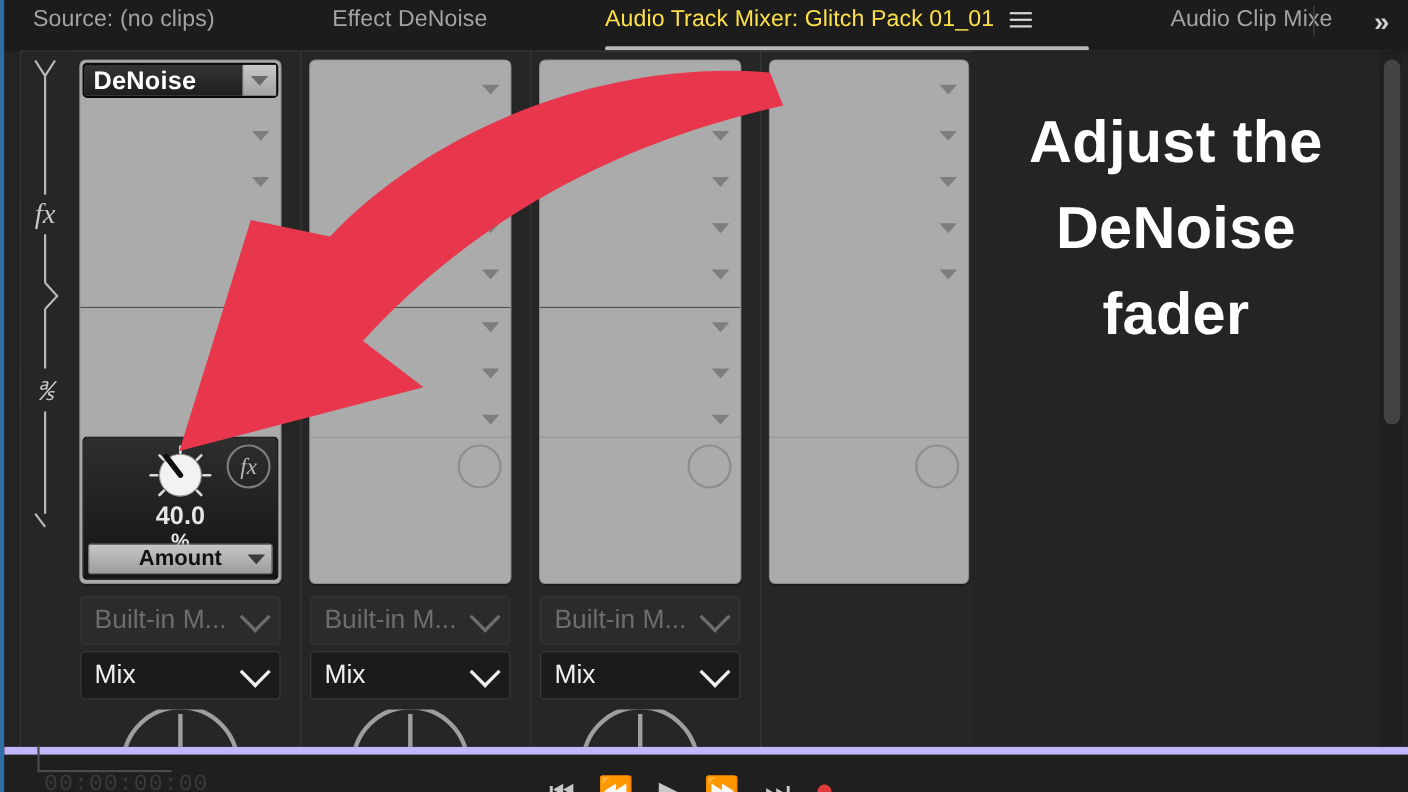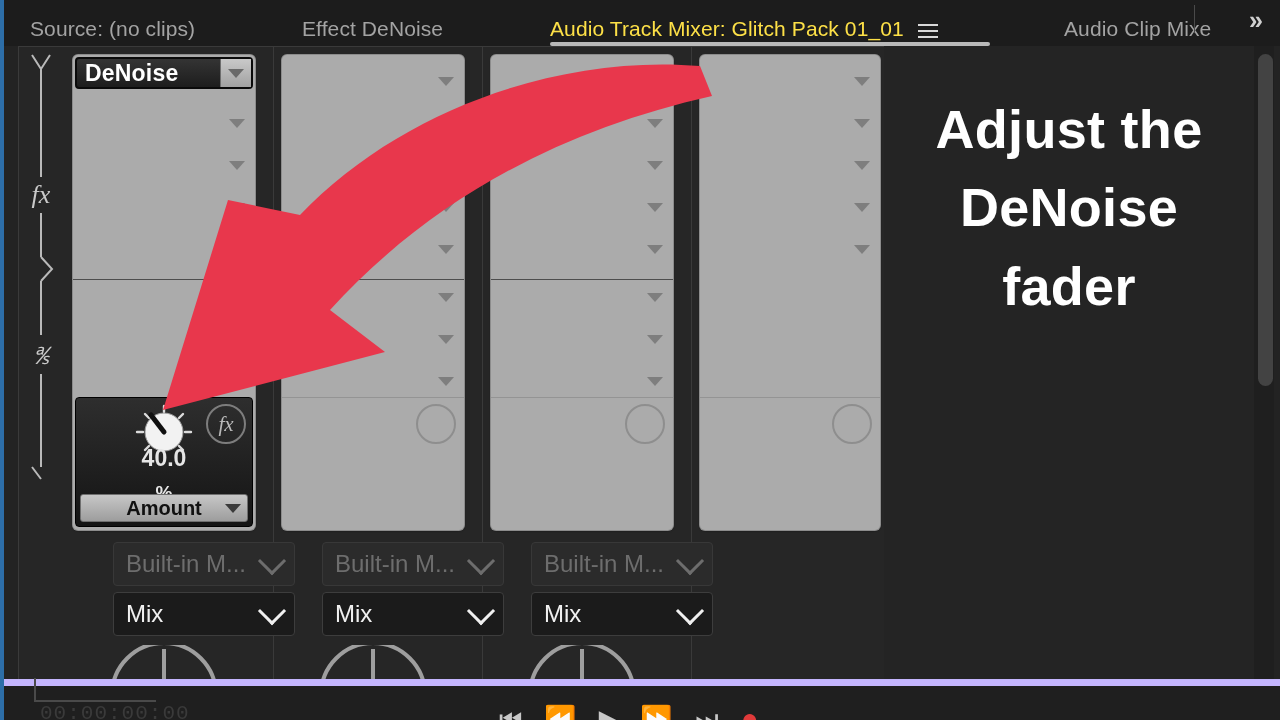--- a/index.html
+++ b/index.html
@@ -19,21 +19,21 @@
   }
 
   
   .tabbar{
     position:absolute;left:4px;top:0;width:1276px;height:46px;
     background:#1c1c1c;
     border-bottom:1px solid #111;
   }
   .tab{
     position:absolute;top:0;height:46px;
-    display:flex;align-items:center;
+    display:flex;align-items:flex-start;
     padding-top:6px;
     color:#a3a3a3;font-size:21px;white-space:nowrap;
     letter-spacing:.1px;
   }
   .tab.active{color:#fde047;}
   .tab .tab-underline{
     position:absolute;left:0;right:0;bottom:6px;height:4px;border-radius:2px;
     background:#b9b9b9;
   }
   .tab-hamburger{
@@ -128,21 +128,21 @@
   }
 
   
   .param-panel{
     position:absolute;left:2px;width:178px;height:130px;
     background:linear-gradient(#2e2e2e,#141414);
     border:1px solid #000;border-radius:4px;box-sizing:border-box;
   }
   .knob-wrap{position:absolute;left:50%;transform:translateX(-50%);top:6px;width:72px;height:56px;}
   .param-value{
-    position:absolute;left:0;right:0;top:48px;text-align:center;
+    position:absolute;left:0;right:0;top:58px;text-align:center;
     color:#e6e6e6;font-size:23px;font-weight:600;line-height:1.05;
   }
   .param-unit{
     position:absolute;left:0;right:0;top:84px;text-align:center;
     color:#e6e6e6;font-size:19px;font-weight:600;
   }
   .param-select{
     position:absolute;left:4px;right:4px;bottom:4px;height:26px;
     background:linear-gradient(#c7c7c7,#9d9d9d);
     border:1px solid #6f6f6f;border-radius:3px;
@@ -169,21 +169,20 @@
     border-top:1px solid #949494;
   }
 
   
   .dropdown{
     position:absolute;left:8px;width:182px;height:44px;
     border-radius:4px;box-sizing:border-box;
     display:flex;align-items:center;
     padding:0 12px;
     font-size:24px;
-    margin-left:40px;
   }
   .dropdown .chev{
     position:absolute;right:12px;top:50%;width:17px;height:17px;
     border-right:3px solid currentColor;border-bottom:3px solid currentColor;
     transform:translateY(-65%) rotate(45deg);
   }
   .dropdown.disabled{
     background:#2b2b2b;border:1px solid #383838;color:#6d6d6d;
   }
   .dropdown.enabled{

